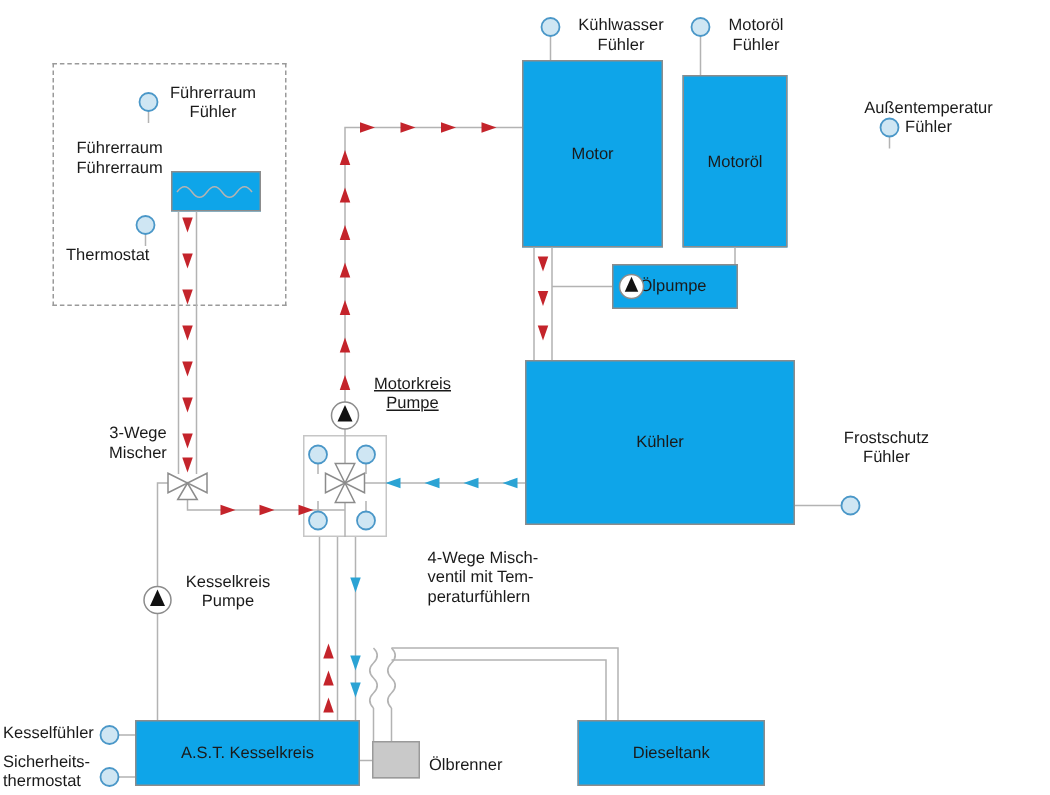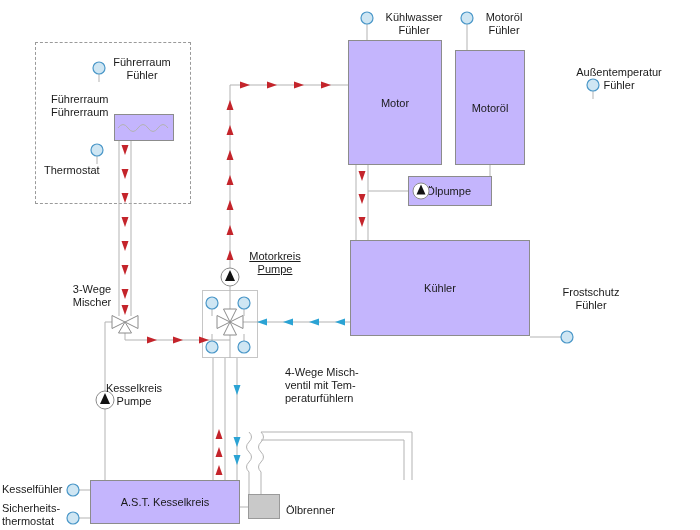--- a/index.html
+++ b/index.html
@@ -1,18 +1,18 @@
 <!DOCTYPE html>
 <html><head>
 <meta charset="utf-8">
 <style>
   html,body{margin:0;padding:0;background:#fff;}
   .canvas{position:relative;width:700px;height:530px;background:#fff;overflow:hidden;
           font-family:"Liberation Sans",sans-serif;font-size:11px;color:#1a1a1a;}
-  .box{position:absolute;border:1px solid #8c8c8c;background:#c4b5fd;
+  .box{position:absolute;border:1px solid #8c8c8c;background:#0ea5e9;
        display:flex;align-items:center;justify-content:center;z-index:1;box-sizing:border-box;}
   .dashedbox{position:absolute;border:1px dashed #9a9a9a;background:transparent;z-index:1;box-sizing:border-box;}
   .enclosure{position:absolute;border:1px solid #c6c6c6;background:#fff;z-index:1;box-sizing:border-box;}
   .burner{position:absolute;background:#c9c9c9;border:1px solid #9a9a9a;z-index:1;box-sizing:border-box;}
   .lbl{position:absolute;line-height:13px;z-index:3;white-space:nowrap;}
   .c{text-align:center;}
   svg.overlay{position:absolute;left:0;top:0;z-index:2;pointer-events:none;}
   .pipe{stroke:#b3b3b3;stroke-width:1;fill:none;}
   .sym{stroke:#8c8c8c;stroke-width:1;fill:#fff;}
   .pumptri{fill:#121212;stroke:none;}
@@ -29,28 +29,31 @@
   <div class="box" style="left:114px;top:114px;width:60px;height:27px;"></div>
   <div class="box" style="left:348px;top:40px;width:94px;height:125px;">
     <span>Motor</span>
   </div>
   <div class="box" style="left:455px;top:50px;width:70px;height:115px;">
     <span>Motoröl</span>
   </div>
   <div class="box" style="left:408px;top:176px;width:84px;height:30px;justify-content:flex-end;padding-right:20px;">
     <span>Ölpumpe</span>
   </div>
-  <div class="box" style="left:350px;top:240px;width:180px;height:96px;">
+  <div class="box" style="left:350px;top:240px;width:180px;height:110px;">
     <span>Kühler</span>
   </div>
   <div class="enclosure" style="left:202px;top:290px;width:56px;height:68px;"></div>
   <div class="box" style="left:90px;top:480px;width:150px;height:44px;">
     <span>A.S.T. Kesselkreis</span>
   </div>
   <div class="burner" style="left:248px;top:494px;width:32px;height:25px;"></div>
+  <div class="box" style="left:385px;top:480px;width:125px;height:44px;">
+    <span>Dieseltank</span>
+  </div>
 
   <div class="lbl c" style="left:106px;top:56px;width:72px;">
     <div>Führerraum</div>
       <div>Fühler</div>
   </div>
   <div class="lbl" style="left:51px;top:93px;">
     <div>Führerraum</div>
       <div>Führerraum</div>
   </div>
   <div class="lbl" style="left:44px;top:164px;">Thermostat</div>
@@ -76,21 +79,21 @@
   </div>
   <div class="lbl c" style="left:244px;top:250px;width:62px;text-decoration:underline;">
     <div>Motorkreis</div>
       <div>Pumpe</div>
   </div>
   <div class="lbl" style="left:238px;top:366px;margin-left:47px;">
     <div>4-Wege Misch-</div>
       <div>ventil mit Tem-</div>
       <div>peraturfühlern</div>
   </div>
-  <div class="lbl c" style="left:102px;top:382px;width:64px;">
+  <div class="lbl c" style="left:120px;top:382px;width:64px;">
     <div>Kesselkreis</div>
       <div>Pumpe</div>
   </div>
   <div class="lbl" style="left:2px;top:483px;">Kesselfühler</div>
   <div class="lbl" style="left:2px;top:502px;">
     <div>Sicherheits-</div>
       <div>thermostat</div>
   </div>
   <div class="lbl" style="left:286px;top:504px;">Ölbrenner</div>
 

